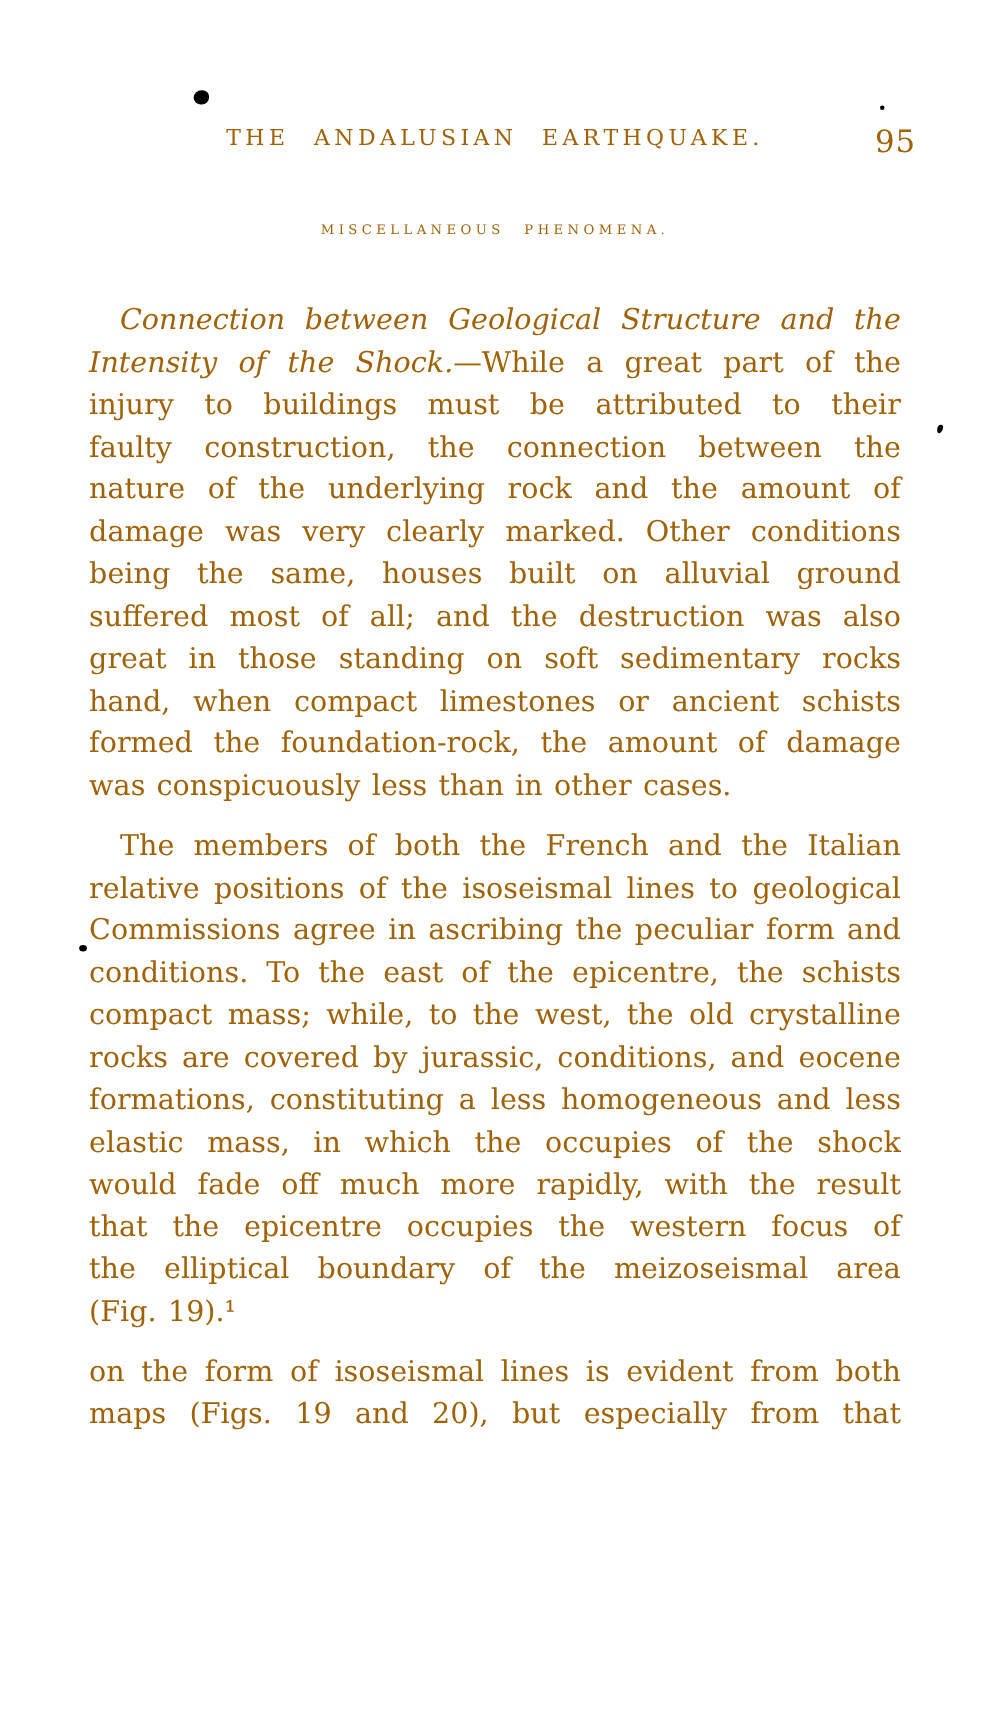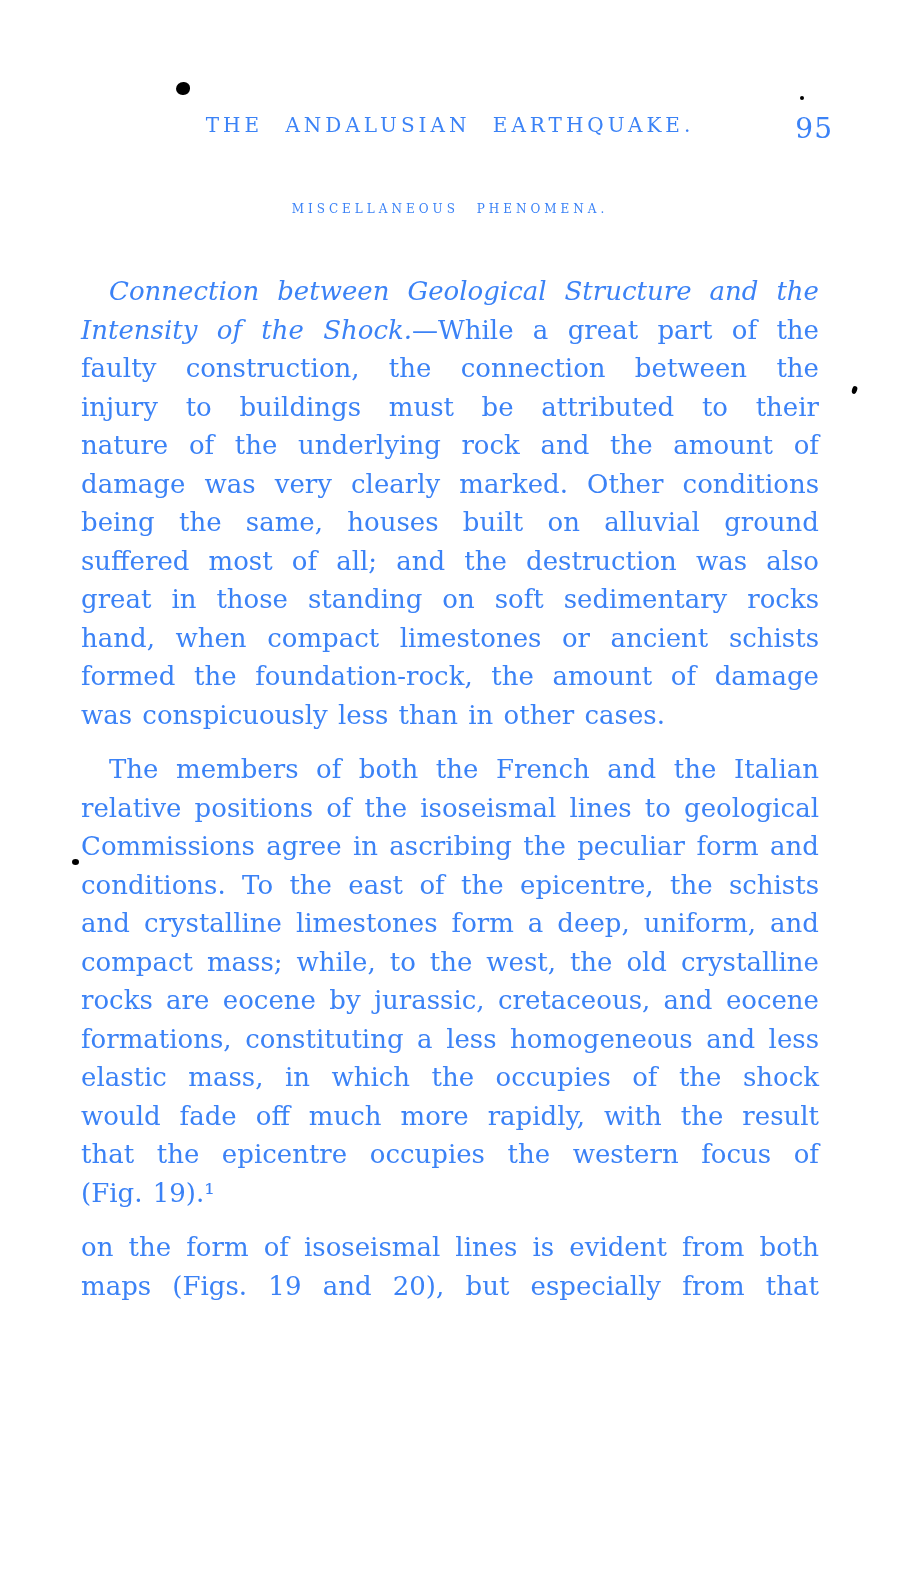--- a/index.html
+++ b/index.html
@@ -5,21 +5,21 @@
   html, body {
     margin: 0;
     padding: 0;
     background: #ffffff;
   }
   .page {
     position: relative;
     width: 900px;
     height: 1574px;
     background: #ffffff;
-    color: #3b82f6;
+    color: #a16207;
     font-family: "DejaVu Serif", serif;
     overflow: hidden;
   }
 
   
   .running-header {
     position: absolute;
     top: 110px;
     left: 65px;
     width: 770px;
@@ -120,43 +120,43 @@
     <div class="header-title">THE ANDALUSIAN EARTHQUAKE.</div>
     <div class="page-number">95</div>
   </header>
 
   <h2 class="section-heading">MISCELLANEOUS PHENOMENA.</h2>
 
   <main class="text-block">
     <div class="paragraph">
         <div class="line first"><span class="em">Connection between Geological Structure and the</span></div>
         <div class="line"><span class="em">Intensity of the Shock.</span><span>—While a great part of the</span></div>
+        <div class="line"><span>injury to buildings must be attributed to their</span></div>
         <div class="line"><span>faulty construction, the connection between the</span></div>
-        <div class="line"><span>injury to buildings must be attributed to their</span></div>
         <div class="line"><span>nature of the underlying rock and the amount of</span></div>
         <div class="line"><span>damage was very clearly marked. Other conditions</span></div>
         <div class="line"><span>being the same, houses built on alluvial ground</span></div>
         <div class="line"><span>suffered most of all; and the destruction was also</span></div>
         <div class="line"><span>great in those standing on soft sedimentary rocks</span></div>
         <div class="line"><span>hand, when compact limestones or ancient schists</span></div>
         <div class="line"><span>formed the foundation-rock, the amount of damage</span></div>
         <div class="line last"><span>was conspicuously less than in other cases.</span></div>
       </div>
     <div class="paragraph">
         <div class="line first"><span>The members of both the French and the Italian</span></div>
         <div class="line"><span>relative positions of the isoseismal lines to geological</span></div>
         <div class="line"><span>Commissions agree in ascribing the peculiar form and</span></div>
         <div class="line"><span>conditions. To the east of the epicentre, the schists</span></div>
-        <div class="line"><span>and crystalline limestones form a deep, uniform, and</span></div>
         <div class="line"><span>compact mass; while, to the west, the old crystalline</span></div>
-        <div class="line"><span>rocks are eocene by jurassic, cretaceous, and eocene</span></div>
+        <div class="line"><span>rocks are covered by jurassic, conditions, and eocene</span></div>
         <div class="line"><span>formations, constituting a less homogeneous and less</span></div>
         <div class="line"><span>elastic mass, in which the occupies of the shock</span></div>
         <div class="line"><span>would fade off much more rapidly, with the result</span></div>
         <div class="line"><span>that the epicentre occupies the western focus of</span></div>
+        <div class="line"><span>the elliptical boundary of the meizoseismal area</span></div>
         <div class="line last"><span>(Fig. 19).¹</span></div>
       </div>
     <div class="paragraph">
         <div class="line"><span>on the form of isoseismal lines is evident from both</span></div>
         <div class="line"><span>maps (Figs. 19 and 20), but especially from that</span></div>
       </div>
   </main>
 
 </div>
 

